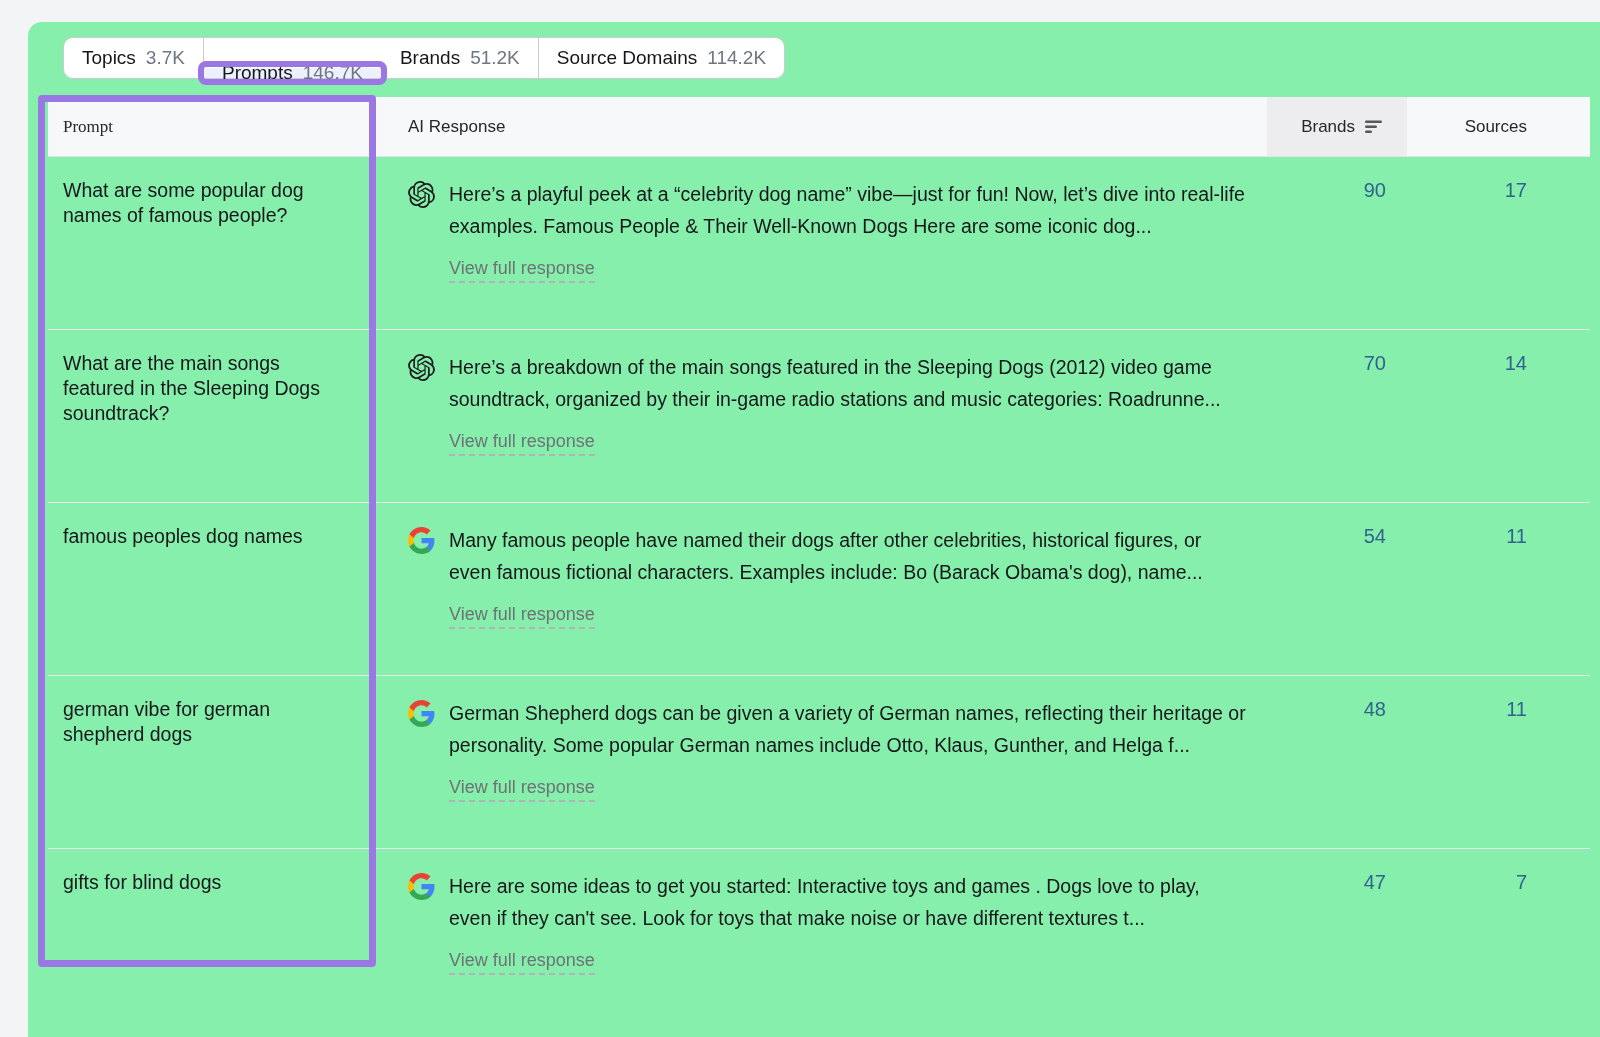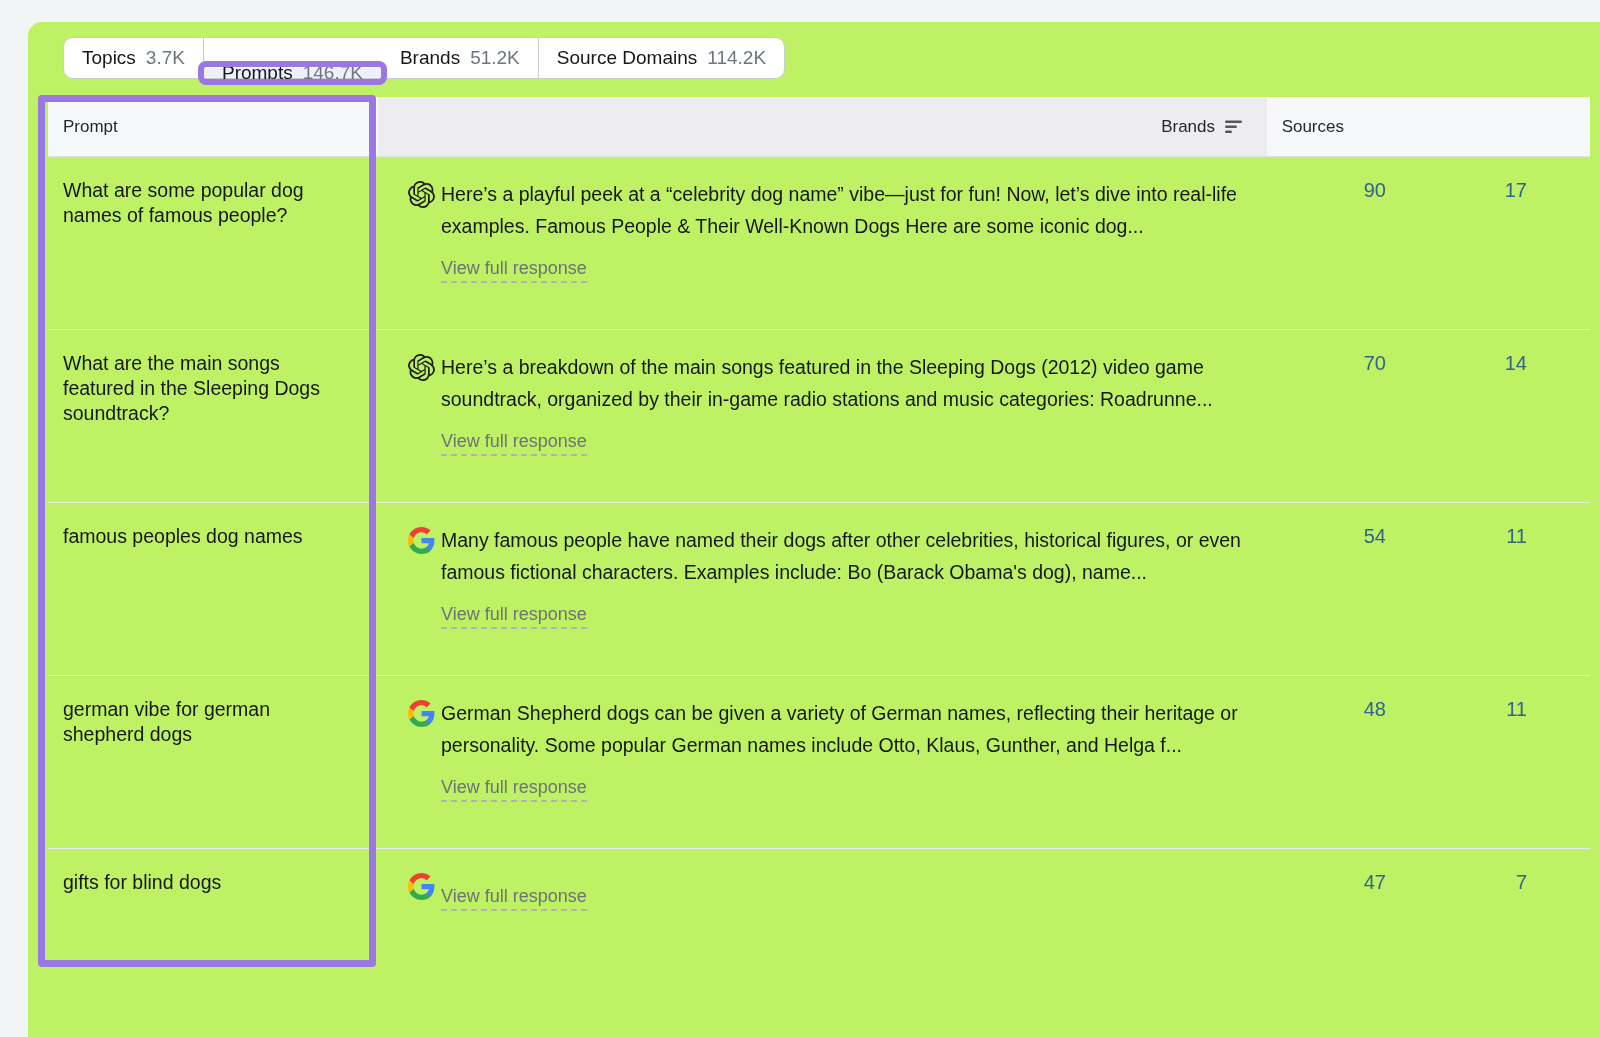--- a/index.html
+++ b/index.html
@@ -4,21 +4,21 @@
 <style>
   * { margin:0; padding:0; box-sizing:border-box; }
   html,body { width:1600px; height:1037px; overflow:hidden; }
   body {
     background:#f3f4f6;
     font-family:"Liberation Sans","DejaVu Sans",sans-serif;
     color:#17181b;
   }
   .card {
     position:absolute; left:28px; top:22px; right:0; bottom:0;
-    background:#bef264; border-radius:14px 0 0 0;
+    background:#86efac; border-radius:14px 0 0 0;
   }
   
   .tabbar {
     position:absolute; left:35px; top:15px;
     display:inline-flex; align-items:stretch;
     background:#fff; border:1px solid #c9ccd1; border-radius:10px;
     height:42px;
   }
   .tab {
     display:flex; align-items:center; gap:10px;
@@ -38,33 +38,33 @@
   
   .table { position:absolute; left:20px; top:75px; width:1542px; }
   .thead, .trow {
     display:grid;
     grid-template-columns:330px 889px 140px 183px;
   }
   .thead { background:#f7f8fa; height:60px; border-bottom:1px solid #e3e5e9; }
   .th {
     font-size:17px; color:#25272c; display:flex; align-items:center;
   }
-  .th-prompt { padding-left:15px; }
+  .th-prompt { padding-left:15px;font-family:Liberation Serif, serif; }
   .th-response { padding-left:30px; }
   .th-brands {
     background:#ededf0; justify-content:flex-end; padding-right:21px; gap:9px;
     cursor:pointer;
   }
   .th-sources { justify-content:flex-end; padding-right:63px; cursor:pointer; }
   .sort-icon { display:inline-block; line-height:0; }
   .trow { min-height:173px; border-bottom:1px solid #e9eaee; }
   .trow:last-child { border-bottom:none; }
   .td-prompt { padding:21px 20px 0 15px; }
   .prompt-text { display:block; max-width:268px; font-size:19.5px; line-height:25px; }
-  .td-response { padding:21px 20px 24px 30px; display:flex; gap:6px; }
+  .td-response { padding:21px 20px 24px 30px; display:flex; gap:14px; }
   .engine-icon { width:27px; height:27px; flex:0 0 27px; margin-top:3px; line-height:0; }
   .engine-icon svg { width:27px; height:27px; }
   .resp-body { flex:1; }
   .resp-text { max-width:800px; font-size:19.5px; line-height:32px; color:#17181b; }
   .view-link {
     display:inline-block; margin-top:16px; font-size:18px;
     color:var(--link_gray); text-decoration:none; cursor:pointer;
     border-bottom:2px dashed #b0b3b8; padding-bottom:2px;
   }
   .td-brands, .td-sources {
@@ -101,20 +101,21 @@
     </div>
     <div class="tab">
       <span class="lbl">Source Domains</span>
       <span class="cnt">114.2K</span>
     </div>
   </div>
 
   <div class="table">
     <div class="thead">
       <div class="th th-prompt">Prompt</div>
+      <div class="th th-response">AI Response</div>
       <div class="th th-brands">
         <span>Brands</span>
         <span class="sort-icon">
           <svg width="22" height="17" viewBox="0 0 22 17">
             <rect x="1" y="2.5" width="17" height="2.6" rx="1.3" fill="#54575c"></rect>
             <rect x="1" y="7.5" width="12" height="2.6" rx="1.3" fill="#54575c"></rect>
             <rect x="1" y="12.5" width="7" height="2.6" rx="1.3" fill="#54575c"></rect>
           </svg>
         </span>
       </div>
@@ -217,20 +218,21 @@
 
       <span class="engine-icon">
         <svg viewBox="0 0 18 18">
           <path fill="var(--google_blue)" d="M17.64 9.2045c0-.6381-.0573-1.2518-.1636-1.8409H9v3.4814h4.8436c-.2086 1.125-.8427 2.0782-1.7959 2.7164v2.2581h2.9087c1.7018-1.5668 2.6836-3.874 2.6836-6.615z"></path>
           <path fill="var(--google_green)" d="M9 18c2.43 0 4.4673-.8059 5.9564-2.1805l-2.9087-2.2581c-.8059.54-1.8368.859-3.0477.859-2.344 0-4.3282-1.5831-5.036-3.7104H.9574v2.3318C2.4382 15.9832 5.4818 18 9 18z"></path>
           <path fill="var(--google_yellow)" d="M3.964 10.71c-.18-.54-.2822-1.1168-.2822-1.71s.1023-1.17.2823-1.71V4.9582H.9573A8.9965 8.9965 0 0 0 0 9c0 1.4523.3477 2.8268.9573 4.0418L3.964 10.71z"></path>
           <path fill="var(--google_red)" d="M9 3.5795c1.3214 0 2.5077.4541 3.4405 1.346l2.5813-2.5814C13.4632.8918 11.426 0 9 0 5.4818 0 2.4382 2.0168.9573 4.9582L3.964 7.29C4.6718 5.1627 6.6559 3.5795 9 3.5795z"></path>
         </svg>
       </span>
       <div class="resp-body">
+        <div class="resp-text">Here are some ideas to get you started: Interactive toys and games . Dogs love to play, even if they can't see. Look for toys that make noise or have different textures t...</div>
         <a class="view-link">View full response</a>
       </div>
     </div>
     <div class="td td-brands">47</div>
     <div class="td td-sources">7</div>
   </div>
 </div>
   </div>
 
   <div class="col-highlight"></div>

